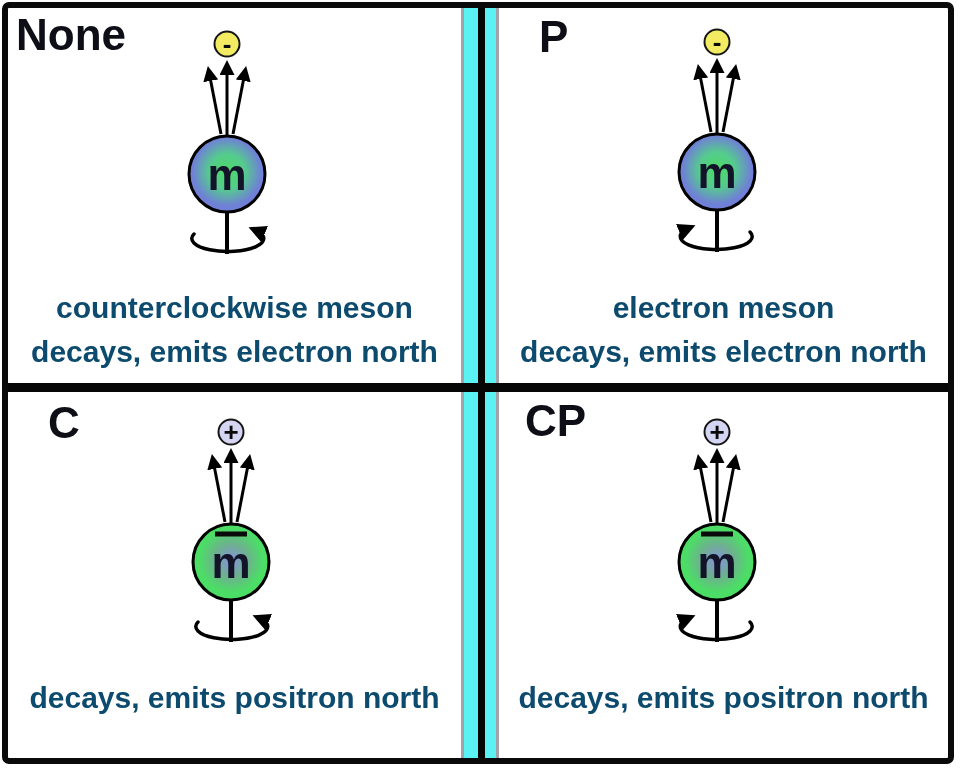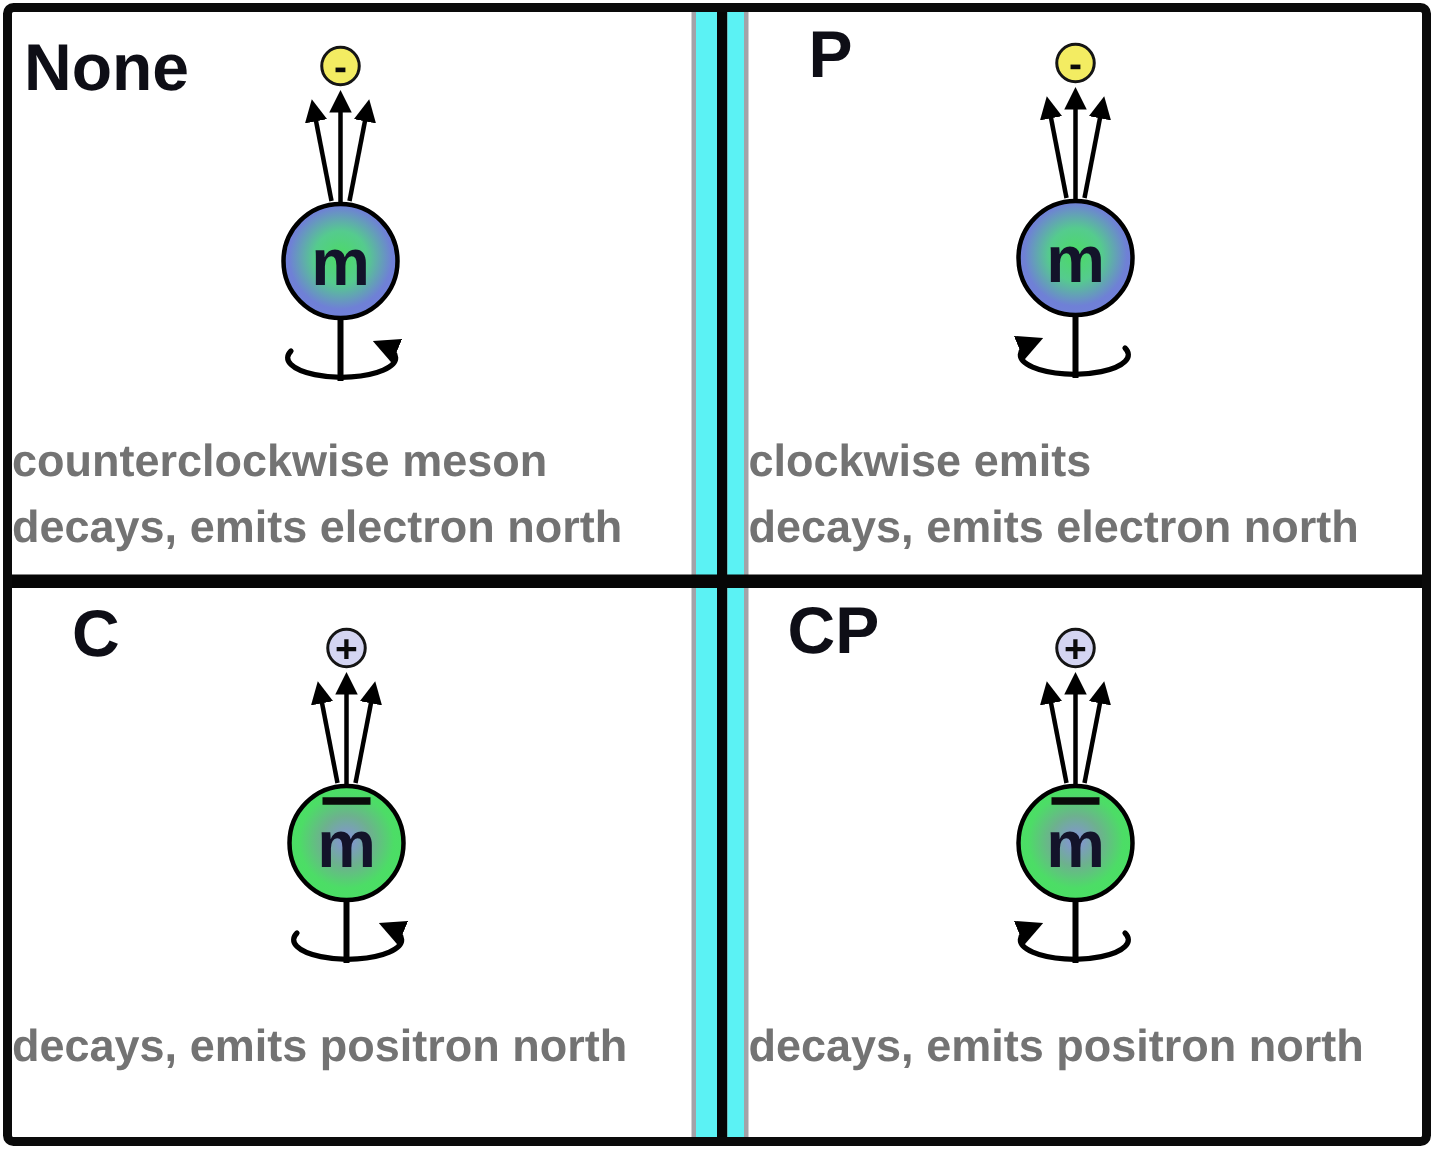--- a/index.html
+++ b/index.html
@@ -13,21 +13,21 @@
     border:6px solid #0a0a0a;border-radius:7px;z-index:6;pointer-events:none;
   }
   .panel{position:absolute;background:#ffffff;z-index:1;}
   .vdivider{position:absolute;left:461px;top:8px;height:756px;width:38px;display:flex;z-index:2;}
   .vdivider .edge{width:3px;background:#a2a2a8;}
   .vdivider .cyan-l{width:14px;background:#5bf2f4;}
   .vdivider .mid{width:7px;background:#060606;}
   .vdivider .cyan-r{width:11px;background:#5bf2f4;}
   .hdivider{position:absolute;left:8px;top:383px;width:940px;height:9px;background:#060606;z-index:3;}
   .qlabel{position:absolute;font-size:44px;font-weight:600;color:#0e0e16;line-height:1.05;white-space:nowrap;}
-  .caption{position:absolute;left:0;right:0;text-align:left;color:#737373;
+  .caption{position:absolute;left:0;right:0;text-align:center;color:#0c4a6e;
     font-size:30px;font-weight:600;line-height:44px;white-space:nowrap;}
   .diagram{position:absolute;}
   .arrow{stroke:#000;stroke-width:3;fill:none;}
   .axis{stroke:#000;stroke-width:4;fill:none;}
   .spin{stroke:#000;stroke-width:3.5;fill:none;stroke-linecap:round;}
   .charge{stroke:#151515;stroke-width:2;}
   .charge-label{font-family:"Liberation Sans","DejaVu Sans",sans-serif;font-size:26px;font-weight:700;fill:#0a0a0a;text-anchor:middle;}
   .particle{stroke:#000;stroke-width:3;}
   .particle-label{font-family:"Liberation Sans","DejaVu Sans",sans-serif;font-size:44px;font-weight:700;fill:#13132a;text-anchor:middle;}
   .overbar{stroke:#0a0a0a;stroke-width:5;}
@@ -52,21 +52,21 @@
       <radialGradient id="grad-antimeson" cx="50%" cy="48%" r="58%">
         <stop offset="0%" stop-color="#8691dc"></stop>
         <stop offset="38%" stop-color="#6db18e"></stop>
         <stop offset="72%" stop-color="#4cdd66"></stop>
         <stop offset="100%" stop-color="#49e062"></stop>
       </radialGradient>
     </defs>
   </svg>
 
   <div class="panel" style="left:8px;top:8px;width:453px;height:375px;">
-    <div class="qlabel" style="left:8px;top:4px;margin-top:11px;">None</div>
+    <div class="qlabel" style="left:8px;top:4px;">None</div>
     <svg class="diagram" style="left:99px;top:16px;" width="240" height="260" viewBox="0 0 240 260">
       <line class="arrow" x1="114" y1="110" x2="102" y2="48" marker-end="url(#ah)"></line>
       <line class="arrow" x1="120" y1="112" x2="120" y2="42" marker-end="url(#ah)"></line>
       <line class="arrow" x1="126" y1="110" x2="138" y2="48" marker-end="url(#ah)"></line>
       <circle class="charge" cx="120" cy="20" r="12.5" fill="#f3ec62"></circle>
       <text class="charge-label" x="120" y="29">-</text>
       <line class="axis" x1="120" y1="186" x2="120" y2="230"></line>
       <circle class="particle" cx="120" cy="150" r="38" fill="url(#grad-meson)"></circle>
       <text class="particle-label" x="120" y="166">m</text>
       <g transform="translate(120,216)">
@@ -88,21 +88,21 @@
       <circle class="charge" cx="120" cy="20" r="12.5" fill="#f3ec62"></circle>
       <text class="charge-label" x="120" y="29">-</text>
       <line class="axis" x1="120" y1="186" x2="120" y2="230"></line>
       <circle class="particle" cx="120" cy="150" r="38" fill="url(#grad-meson)"></circle>
       <text class="particle-label" x="120" y="166">m</text>
       <g transform="translate(120,216) scale(-1,1)">
         <path class="spin" d="M -33,-6 A 36,13 0 1 0 28,-10" marker-end="url(#ah)"></path>
       </g>
     </svg>
     <div class="caption" style="top:278px;">
-      <div>clockwise emits</div>
+      <div>electron meson</div>
       <div>decays, emits electron north</div>
     </div>
   </div>
 
   <div class="panel" style="left:8px;top:392px;width:453px;height:372px;">
     <div class="qlabel" style="left:40px;top:8px;">C</div>
     <svg class="diagram" style="left:103px;top:20px;" width="240" height="260" viewBox="0 0 240 260">
       <line class="arrow" x1="114" y1="110" x2="102" y2="48" marker-end="url(#ah)"></line>
       <line class="arrow" x1="120" y1="112" x2="120" y2="42" marker-end="url(#ah)"></line>
       <line class="arrow" x1="126" y1="110" x2="138" y2="48" marker-end="url(#ah)"></line>

